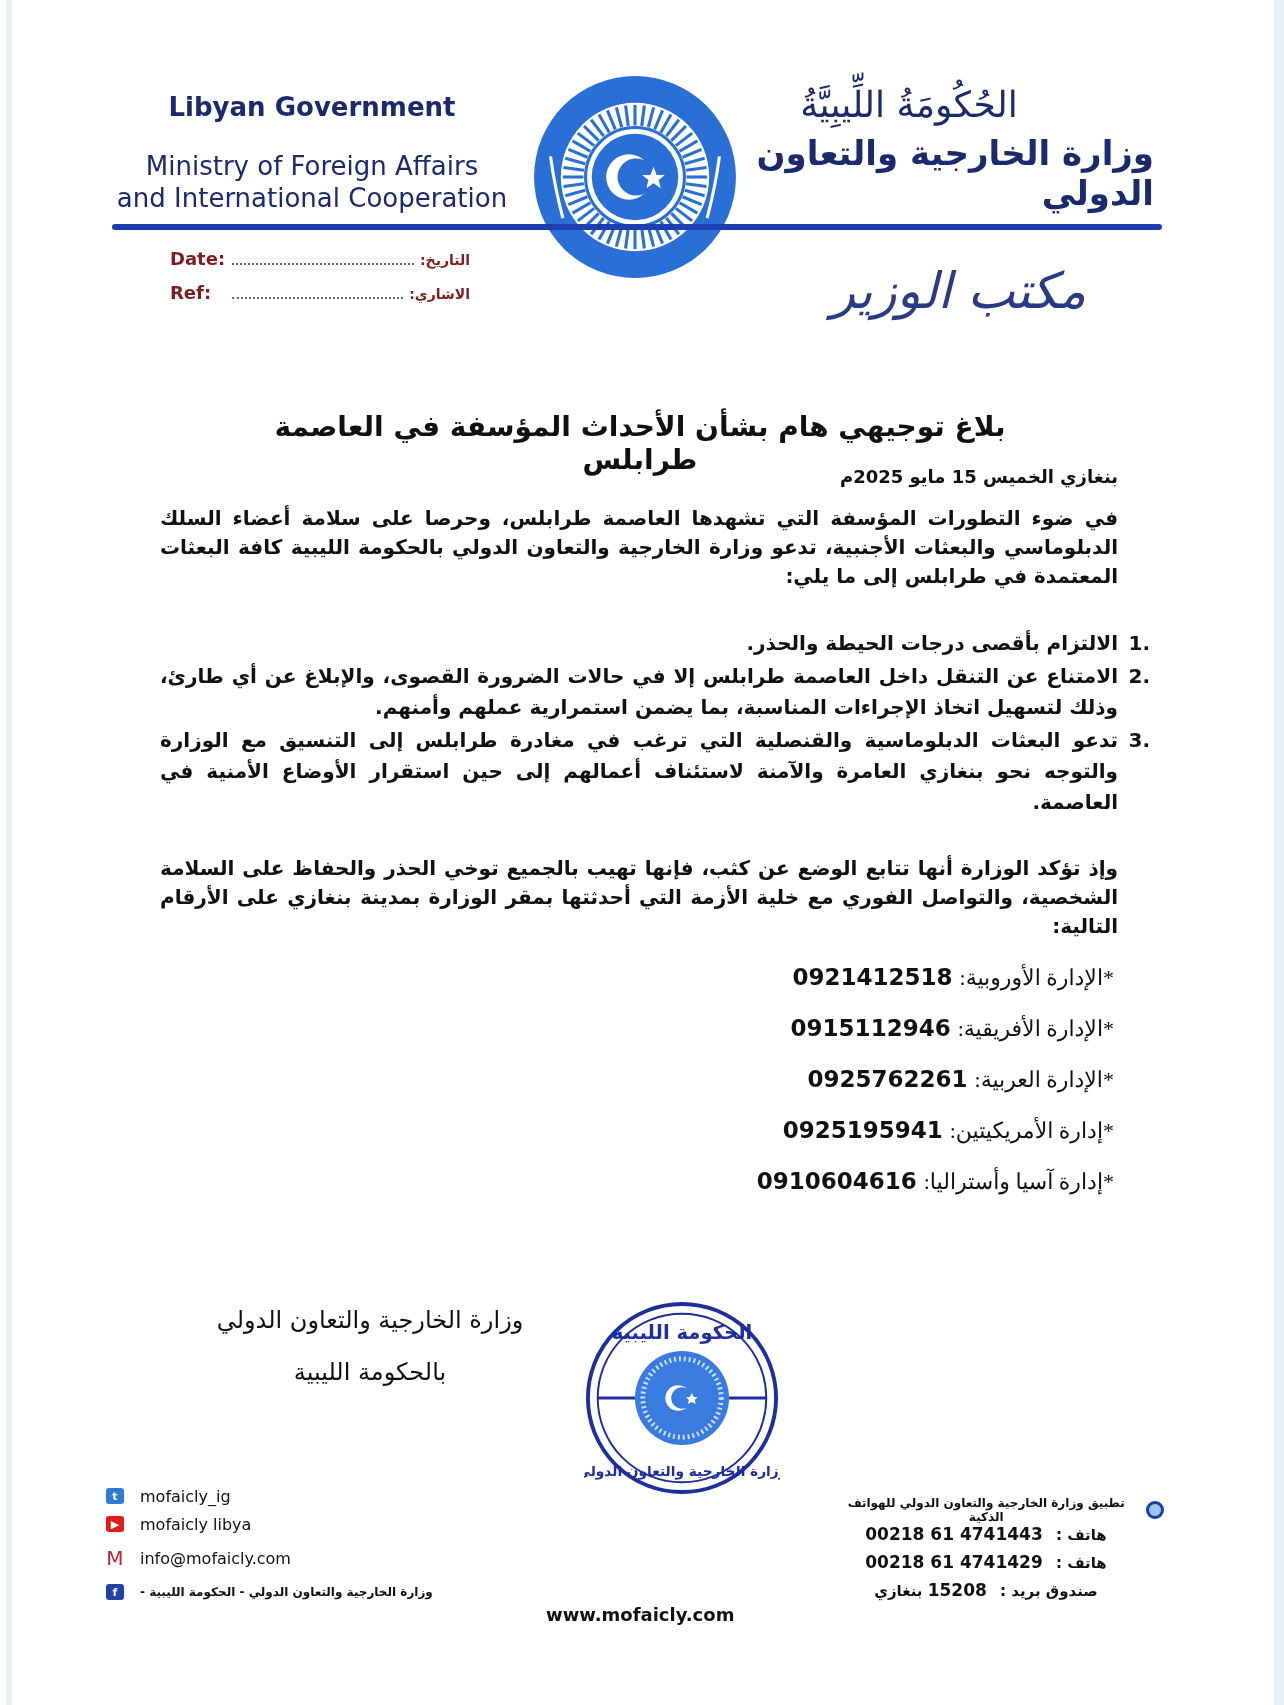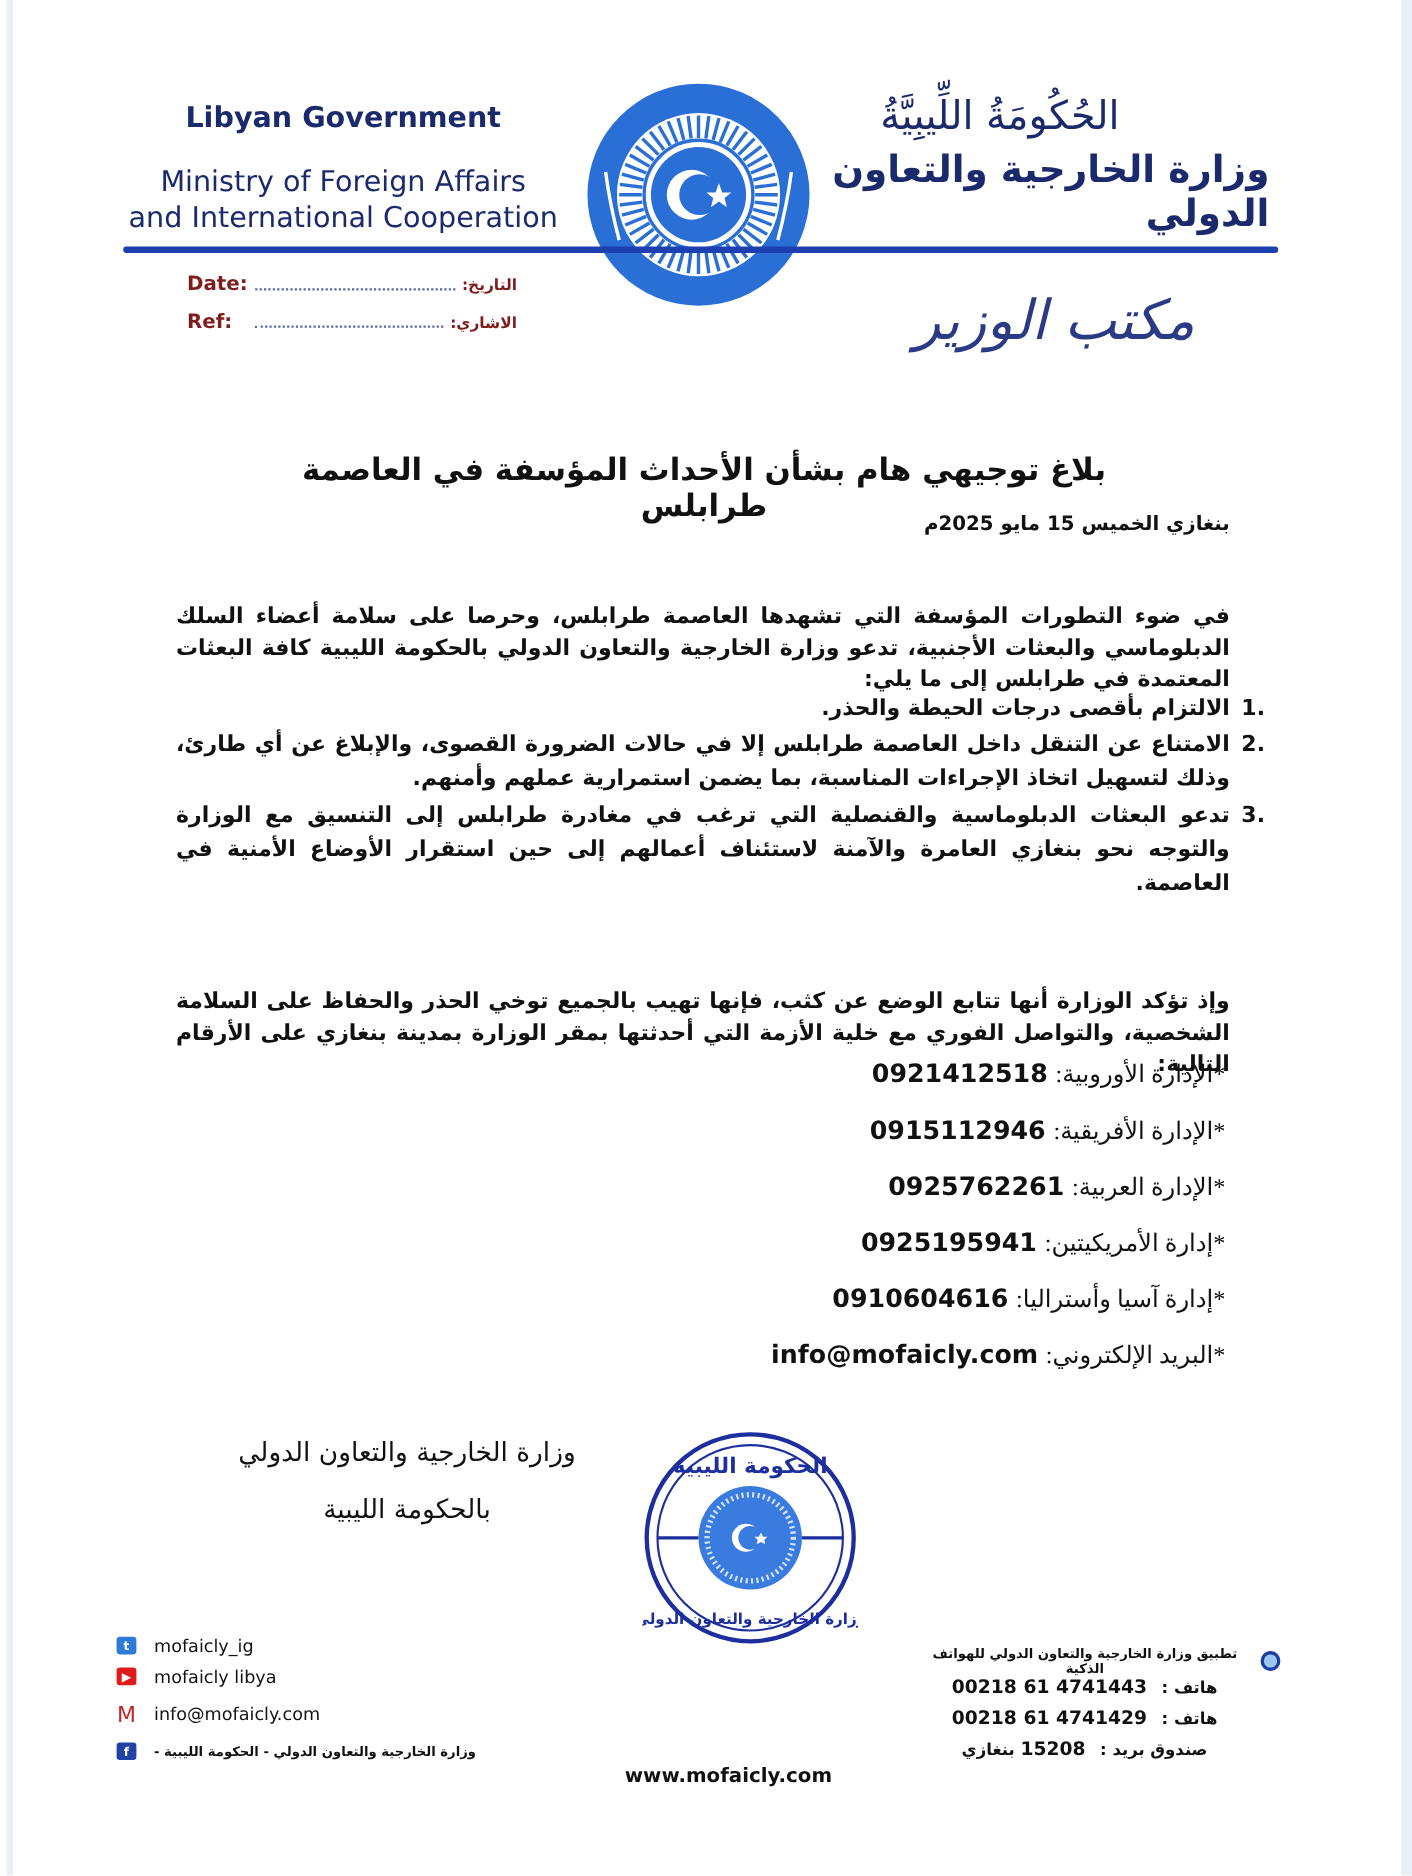--- a/index.html
+++ b/index.html
@@ -28,21 +28,21 @@
   .ref-dots { flex: 1; border-bottom: 2px dotted #5a6aa0; margin: 0 6px; height: 14px; }
   .ref-label-ar { direction: rtl; font-weight: bold; font-size: 14px; }
   .office { position: absolute; right: 198px; top: 262px; direction: rtl;
             font-family: "DejaVu Serif", serif; font-size: 50px; color: #2a3a85; font-style: italic; }
 
   
   .doc-body { position: absolute; left: 160px; width: 958px; direction: rtl; text-align: right; color: #111; }
   .title { position: absolute; left: 260px; top: 410px; width: 760px; text-align: center; direction: rtl;
            font-size: 28px; font-weight: bold; }
   .dateline { top: 466px; font-size: 18px; font-weight: bold; }
-  .para { font-size: 20px; line-height: 29px; text-align: justify; text-align-last: right; font-weight: bold; margin-top: 41px; }
+  .para { font-size: 20px; line-height: 29px; text-align: justify; text-align-last: right; font-weight: bold; }
   .p1 { top: 504px; }
   .list { top: 628px; margin: 0; padding: 0 32px 0 0; list-style: none; }
   .list li { font-size: 20px; line-height: 31px; font-weight: bold; text-align: justify; text-align-last: right;
              position: relative; margin-bottom: 2px; }
   .list li .num { position: absolute; right: -32px; top: 0; direction: ltr; }
   .p2 { top: 854px; }
 
   .contacts { position: absolute; right: 170px; top: 964px; direction: rtl; text-align: right; }
   .contact-line { height: 51px; font-size: 22px; }
   .contact-line .lbl { font-family: Liberation Serif, serif; text-align: right; }
@@ -57,21 +57,21 @@
   .social { position: absolute; left: 106px; top: 1482px; font-size: 16px; color: #111; }
   .social-row { display: flex; align-items: center; height: 28px; }
   .social-row.gap { margin-top: 6px; }
   .social-row .ico { width: 18px; height: 16px; margin-right: 16px; border-radius: 3px;
                      display: flex; align-items: center; justify-content: center; color: #fff; font-size: 11px; font-weight: bold; }
   .ico-tw { background: #2e7ad6; }
   .ico-yt { background: #e01b1b; }
   .ico-mail { background: transparent; color: #c0262d !important; font-size: 20px !important; font-weight: normal !important; }
   .ico-fb { background: #2043a5; }
   .fb-text { direction: rtl; font-size: 12px; font-weight: bold; }
-  .website { position: absolute; left: 568px; top: 1604px; font-size: 18px; font-weight: bold; color: #111; }
+  .website { position: absolute; left: 546px; top: 1604px; font-size: 18px; font-weight: bold; color: #111; }
 
   .contact-footer { position: absolute; right: 120px; top: 1496px; width: 330px; direction: rtl; text-align: center; }
   .cf-app { display: flex; align-items: center; font-size: 12px; font-weight: bold; height: 28px; }
   .cf-app .app-ico { width: 18px; height: 18px; border-radius: 50%; border: 3px solid #1a3fa0; box-sizing: border-box;
                      margin-left: 8px; background: #9ec7ef; }
   .cf-row { font-size: 15px; font-weight: bold; height: 28px; padding-right: 26px; }
   .cf-row .num { direction: ltr; unicode-bidi: embed; font-size: 17px; margin-right: 8px; }
 </style>
 </head>
 <body>
@@ -208,24 +208,20 @@
     <span class="val">0925762261</span>
   </div>
   <div class="contact-line">
     <span class="lbl">*إدارة الأمريكيتين:</span>
     <span class="val">0925195941</span>
   </div>
   <div class="contact-line">
     <span class="lbl">*إدارة آسيا وأستراليا:</span>
     <span class="val">0910604616</span>
   </div>
-  <div class="contact-line">
-    <span class="lbl">*البريد الإلكتروني:</span>
-    <span class="val">info@mofaicly.com</span>
-  </div>
 </div>
 
 <div class="signature">
   <div>وزارة الخارجية والتعاون الدولي</div>
   <div>بالحكومة الليبية</div>
 </div>
 
 <svg class="seal-bottom" viewBox="0 0 200 200">
   <circle cx="100" cy="100" r="96" fill="none" stroke="#1d2f9e" stroke-width="4"></circle>
   <circle cx="100" cy="100" r="86" fill="none" stroke="#1d2f9e" stroke-width="2"></circle>

